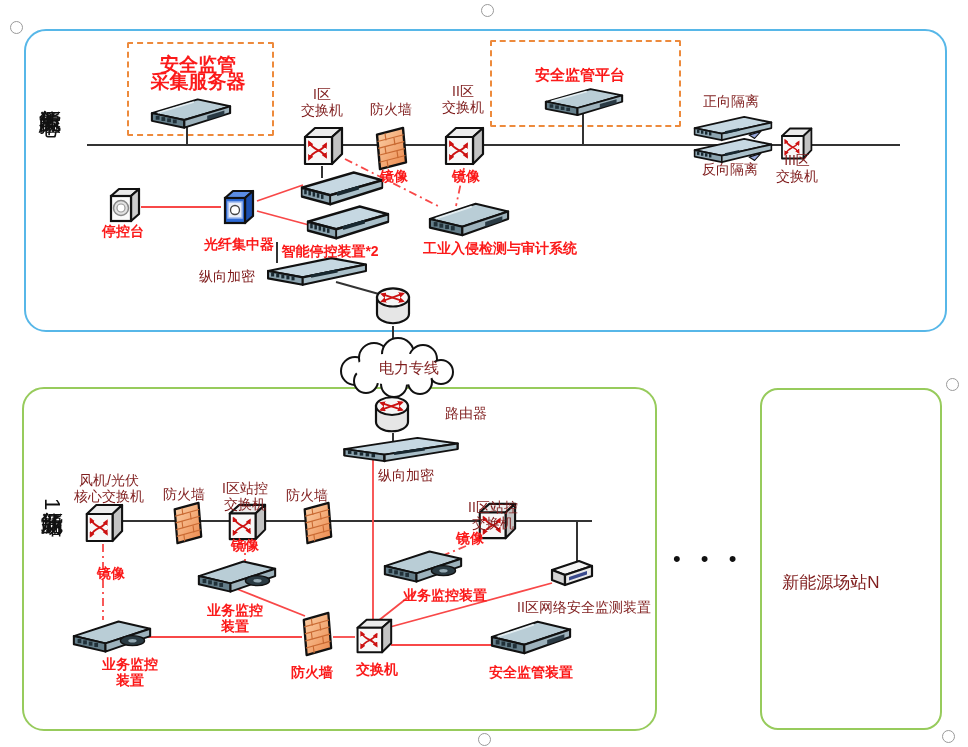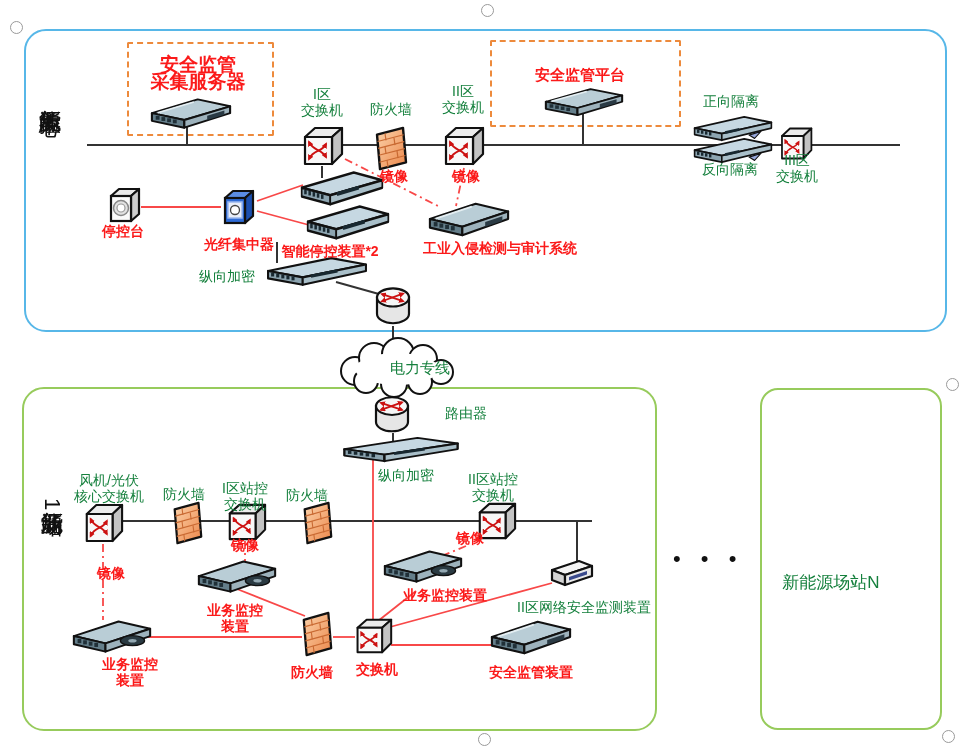--- a/index.html
+++ b/index.html
@@ -1,20 +1,20 @@
 <!DOCTYPE html>
 <html><head>
 <meta charset="utf-8">
 <style>
   html,body{margin:0;padding:0;background:#fff;}
   #canvas{position:relative;width:968px;height:747px;background:#fff;overflow:hidden;
           font-family:"Liberation Sans",sans-serif;}
   .box{position:absolute;border-radius:22px;background:transparent;}
   .lbl{position:absolute;transform:translateX(-50%);text-align:center;white-space:nowrap;
-       font-size:14px;line-height:16px;color:#15803d;}
+       font-size:14px;line-height:16px;color:#7f1d1d;}
   .red{color:#fb1a1a;font-weight:bold;}
   .vtitle{position:absolute;writing-mode:vertical-rl;text-orientation:mixed;
           font-size:22px;letter-spacing:1px;color:#111;}
   svg{position:absolute;left:0;top:0;}
   .handle{position:absolute;width:11px;height:11px;border:1.5px solid #9a9a9a;border-radius:50%;background:#fff;}
   .dots{position:absolute;font-size:22px;color:#111;letter-spacing:7px;}
 </style>
 </head>
 <body>
 
@@ -238,35 +238,35 @@
   <div class="lbl" style="left:730px;top:161px;text-align:right;">反向隔离</div>
   <div class="lbl" style="left:797px;top:152px;">
     <div>III区</div>
       <div>交换机</div>
   </div>
   <div class="lbl red" style="left:123px;top:223px;">停控台</div>
   <div class="lbl red" style="left:239px;top:236px;">光纤集中器</div>
   <div class="lbl red" style="left:330px;top:243px;">智能停控装置*2</div>
   <div class="lbl red" style="left:500px;top:240px;">工业入侵检测与审计系统</div>
   <div class="lbl" style="left:227px;top:268px;">纵向加密</div>
-  <div class="lbl" style="left:420px;top:360px;font-size:15px;">电力专线</div>
+  <div class="lbl" style="left:409px;top:360px;font-size:15px;">电力专线</div>
 
   <div class="lbl" style="left:466px;top:405px;">路由器</div>
   <div class="lbl" style="left:406px;top:467px;">纵向加密</div>
   <div class="lbl" style="left:109px;top:472px;">
     <div>风机/光伏</div>
       <div>核心交换机</div>
   </div>
   <div class="lbl" style="left:184px;top:486px;">防火墙</div>
   <div class="lbl" style="left:245px;top:470px;margin-top:10px;">
     <div>I区站控</div>
       <div>交换机</div>
   </div>
   <div class="lbl" style="left:307px;top:487px;">防火墙</div>
-  <div class="lbl" style="left:493px;top:471px;">
+  <div class="lbl" style="left:493px;top:499px;">
     <div>II区站控</div>
       <div>交换机</div>
   </div>
   <div class="lbl red" style="left:111px;top:565px;">镜像</div>
   <div class="lbl red" style="left:245px;top:537px;">镜像</div>
   <div class="lbl red" style="left:470px;top:530px;">镜像</div>
   <div class="lbl red" style="left:130px;top:656px;">
     <div>业务监控</div>
       <div>装置</div>
   </div>

